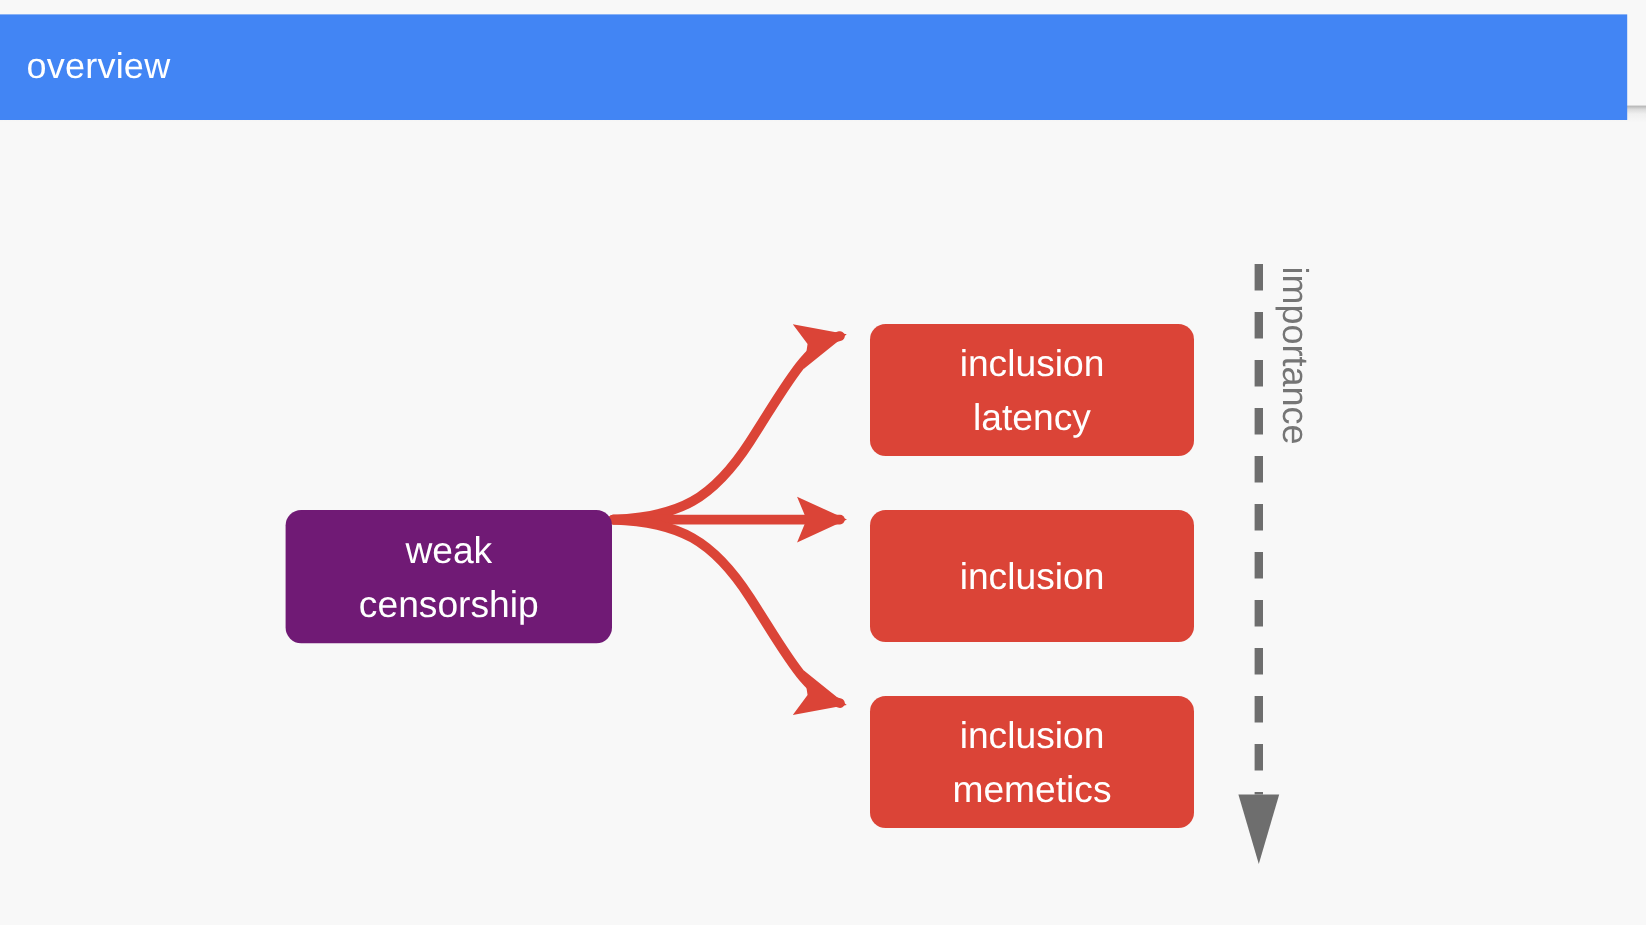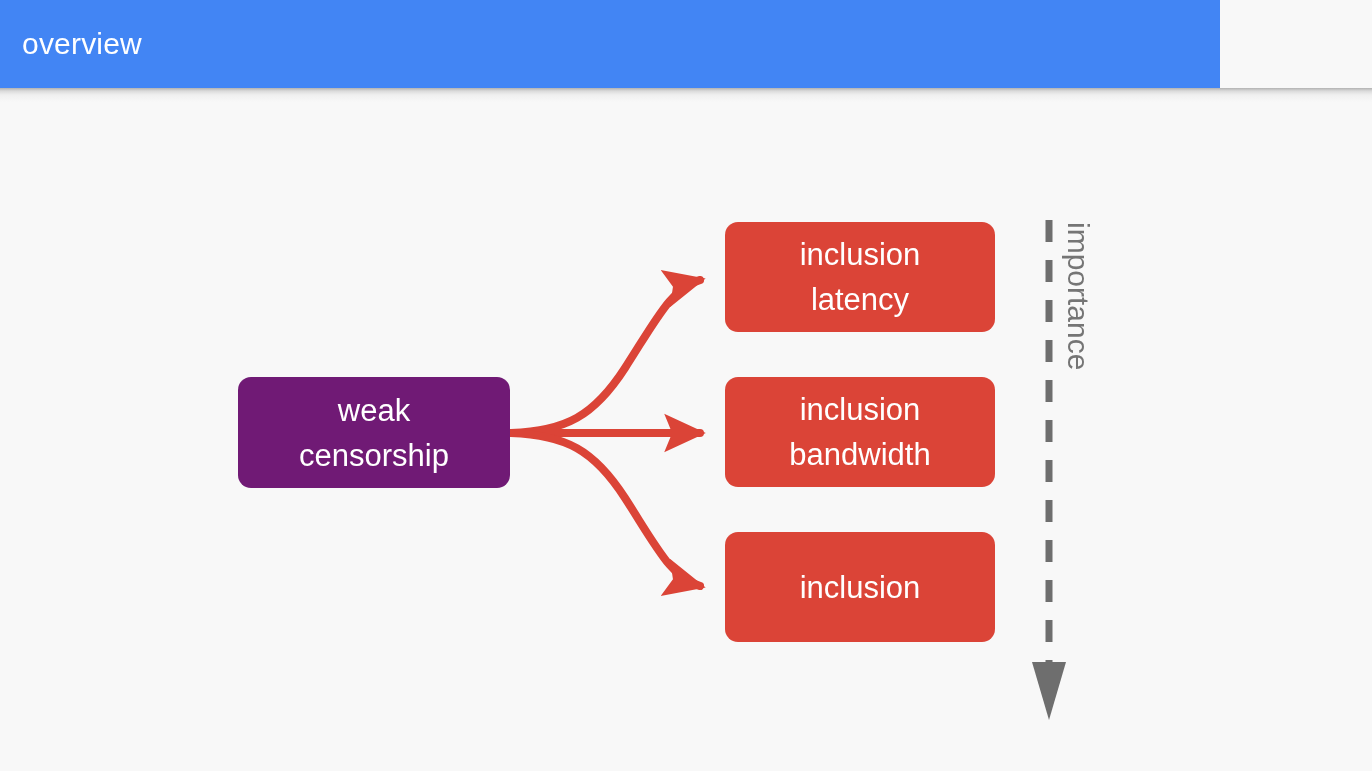--- a/index.html
+++ b/index.html
@@ -16,22 +16,22 @@
     width: 1372px;
     height: 771px;
     overflow: hidden;
     background: #f8f8f8;
   }
 
   
   #header-bar {
     position: absolute;
     left: 0;
-    top: 0;
-    width: 1220px;
+    top: 12px;
+    width: 1356px;
     height: 88px;
     background: #4285f4;
     z-index: 5;
   }
   #header-shadow {
     position: absolute;
     left: 0;
     top: 88px;
     width: 1372px;
     height: 14px;
@@ -75,20 +75,21 @@
   .node {
     position: absolute;
     box-sizing: border-box;
     display: flex;
     flex-direction: column;
     align-items: center;
     justify-content: center;
     border-radius: 13px;
     color: #ffffff;
     z-index: 2;
+    margin-top: 48px;
   }
   .node .line1 {
     font-size: 31px;
     line-height: 45px;
     font-weight: 400;
     white-space: nowrap;
   }
   .node .line2 {
     font-size: 31px;
     line-height: 45px;
@@ -178,25 +179,25 @@
       <span class="line1">censorship</span>
     </div>
 
     <div class="node node-red" id="node-latency">
       <span class="line1">inclusion</span>
       <span class="line2">latency</span>
     </div>
 
     <div class="node node-red" id="node-bandwidth">
       <span class="line1">inclusion</span>
-      <span class="line2">bandwidth</span>
     </div>
 
     <div class="node node-red" id="node-memetics">
       <span class="line1">inclusion</span>
+      <span class="line2">memetics</span>
     </div>
 
     <svg id="importance-axis" viewBox="0 0 110 520" xmlns="http://www.w3.org/2000/svg">
       <line x1="21" y1="10" x2="21" y2="452" stroke="#6e6e6e" stroke-width="7" stroke-dasharray="22 18"></line>
       <path d="M 4 452 L 38 452 L 21 510 Z" fill="#6e6e6e"></path>
     </svg>
 
   </div>
 
   <div id="importance-label">importance</div>

